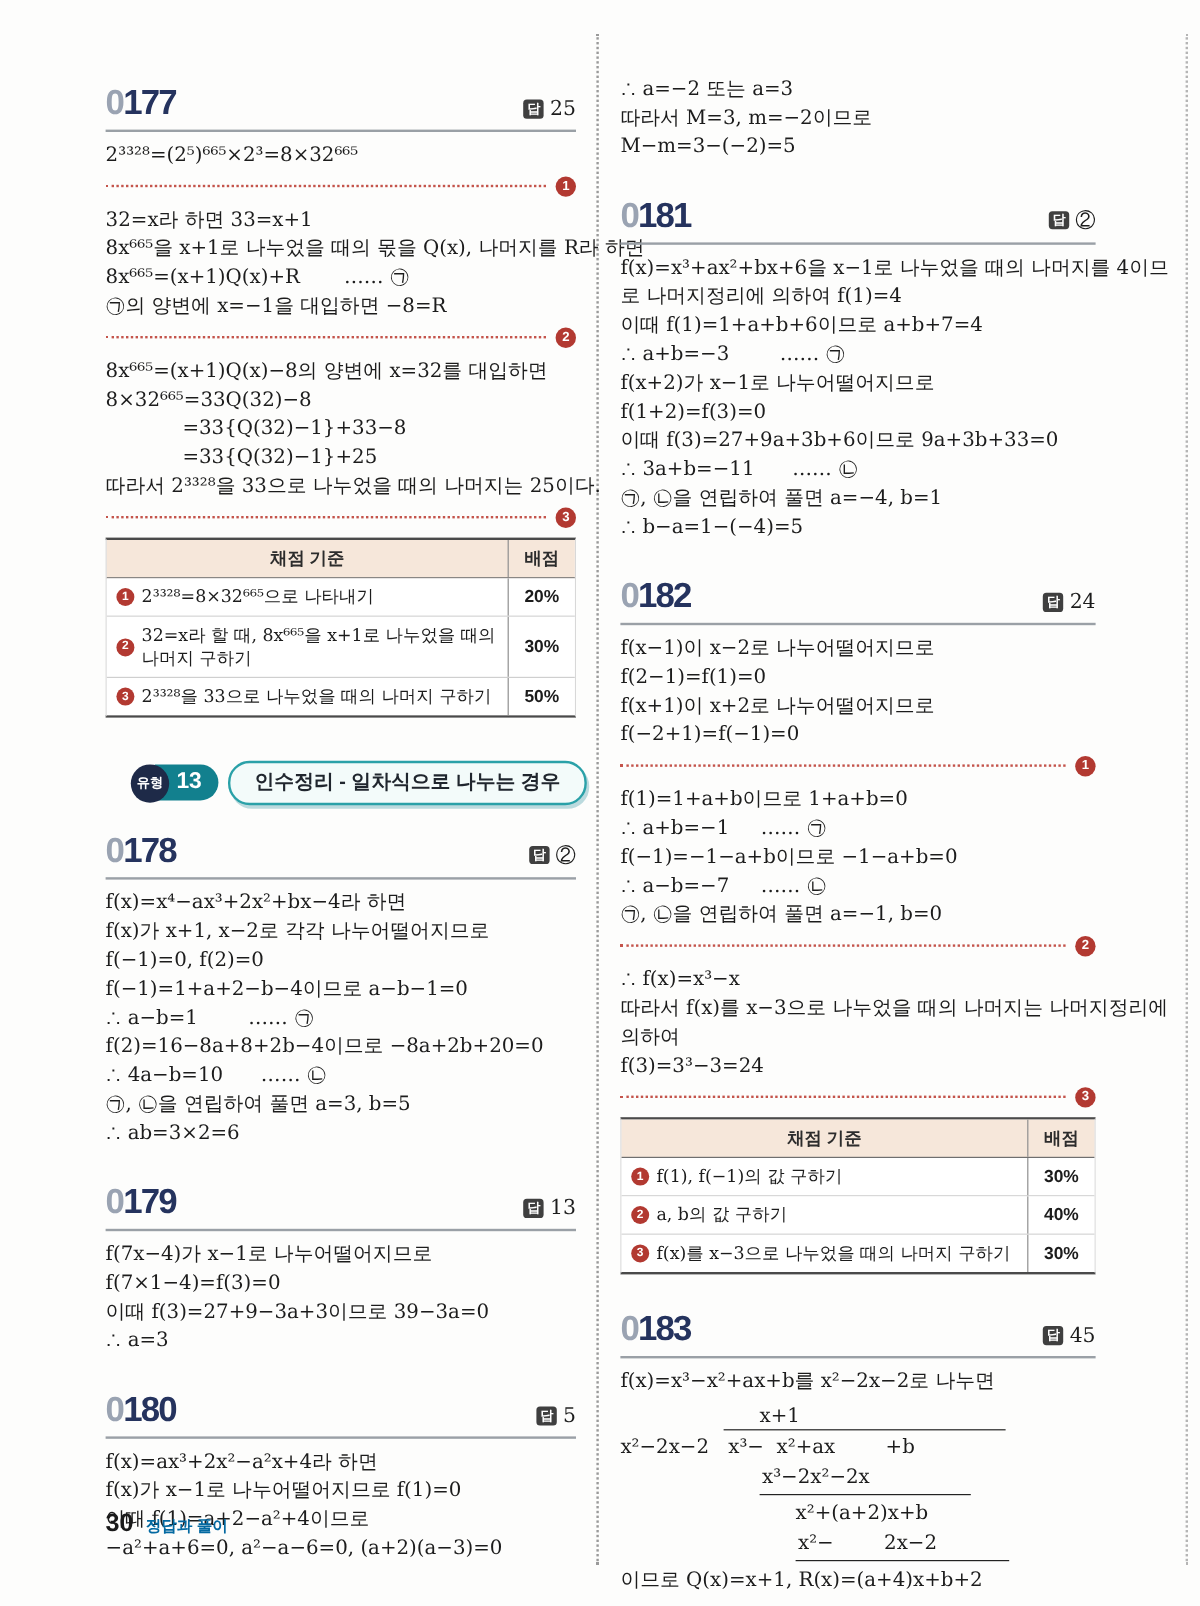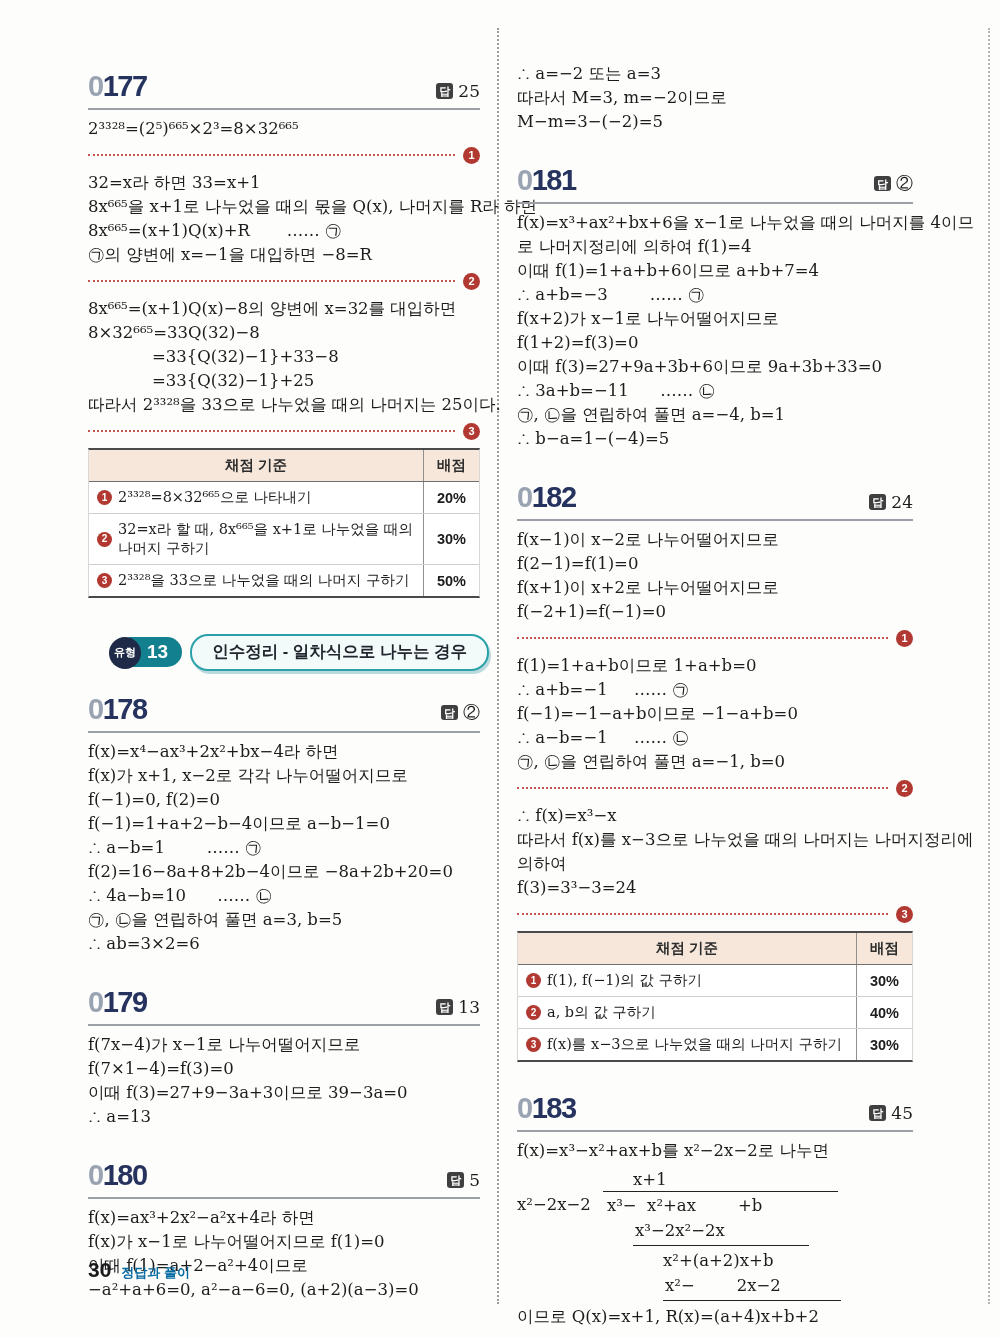--- a/index.html
+++ b/index.html
@@ -65,21 +65,21 @@
                   font-size:19px; font-weight:bold; border-radius:0 17px 17px 0;
                   padding:4px 14px 4px 18px; margin-left:-12px; line-height:1.2; }
   .type-title { border:2.5px solid #2aa1a8; background:#f3fbfa; border-radius:18px;
                 padding:5px 20px 6px; margin-left:8px; flex:1;
                 font-family:"Liberation Sans",sans-serif; font-weight:bold; font-size:16.5px;
                 color:#20262e; box-shadow:2px 3px 0 rgba(18,128,142,.28); white-space:nowrap; }
 
   
   .ldiv { margin:6px 0 4px; font-size:16.5px; }
   .ld-q  { margin-left:112px; padding-left:4px; line-height:22px; white-space:pre; }
-  .ld-r1 { display:flex; align-items:flex-start; line-height:24px; }
+  .ld-r1 { display:flex; align-items:center; line-height:24px; }
   .ld-divisor { flex:0 0 auto; white-space:pre; padding-top:2px; }
   .ld-brk { flex:0 0 auto; width:9px; border-left:1.7px solid #222; transform:skewX(-10deg); margin-left:3px; }
   .ld-dividend { flex:0 0 auto; border-top:1.7px solid #222; padding:2px 0 0 4px; min-width:235px; white-space:pre; }
   .ld-u1  { margin-left:116px; width:176px; border-bottom:1.7px solid #222; padding:2px 0 3px 2px; white-space:pre; line-height:22px; }
   .ld-s2  { margin-left:146px; padding-top:4px; white-space:pre; line-height:22px; }
   .ld-u3  { margin-left:146px; width:178px; border-bottom:1.7px solid #222; padding:3px 0 3px 2px; white-space:pre; line-height:22px; }
   .ld-rem { margin-left:176px; padding-top:4px; white-space:pre; line-height:22px; }
 
   
   .footer { position:absolute; left:88px; top:1258px; display:flex; align-items:baseline; gap:10px; }
@@ -185,21 +185,21 @@
         <div class="pans">
           <span class="abadge">답</span>
           <span class="aval">13</span>
         </div>
       </div>
       <div class="prule"></div>
       <div class="plines">
           <div class="ln">f(7x−4)가 x−1로 나누어떨어지므로</div>
           <div class="ln">f(7×1−4)=f(3)=0</div>
           <div class="ln">이때 f(3)=27+9−3a+3이므로 39−3a=0</div>
-          <div class="ln">∴ a=13</div>
+          <div class="ln">∴ a=3</div>
         </div>
     </div>
 
     <div class="prob mt">
       <div class="phead">
         <div class="pnum"><span class="pz">0</span><span>180</span></div>
         <div class="pans">
           <span class="abadge">답</span>
           <span class="aval">5</span>
         </div>
@@ -260,21 +260,21 @@
           <div class="ln">f(2−1)=f(1)=0</div>
           <div class="ln">f(x+1)이 x+2로 나누어떨어지므로</div>
           <div class="ln">f(−2+1)=f(−1)=0</div>
           <div class="sep">
             <span class="sep-line"></span>
             <span class="marker">1</span>
           </div>
           <div class="ln">f(1)=1+a+b이므로 1+a+b=0</div>
           <div class="ln">∴ a+b=−1     …… ㉠</div>
           <div class="ln">f(−1)=−1−a+b이므로 −1−a+b=0</div>
-          <div class="ln">∴ a−b=−1     …… ㉡</div>
+          <div class="ln">∴ a−b=−7     …… ㉡</div>
           <div class="ln">㉠, ㉡을 연립하여 풀면 a=−1, b=0</div>
           <div class="sep">
             <span class="sep-line"></span>
             <span class="marker">2</span>
           </div>
           <div class="ln">∴ f(x)=x³−x</div>
           <div class="ln">따라서 f(x)를 x−3으로 나누었을 때의 나머지는 나머지정리에</div>
           <div class="ln">의하여</div>
           <div class="ln">f(3)=3³−3=24</div>
           <div class="sep">

